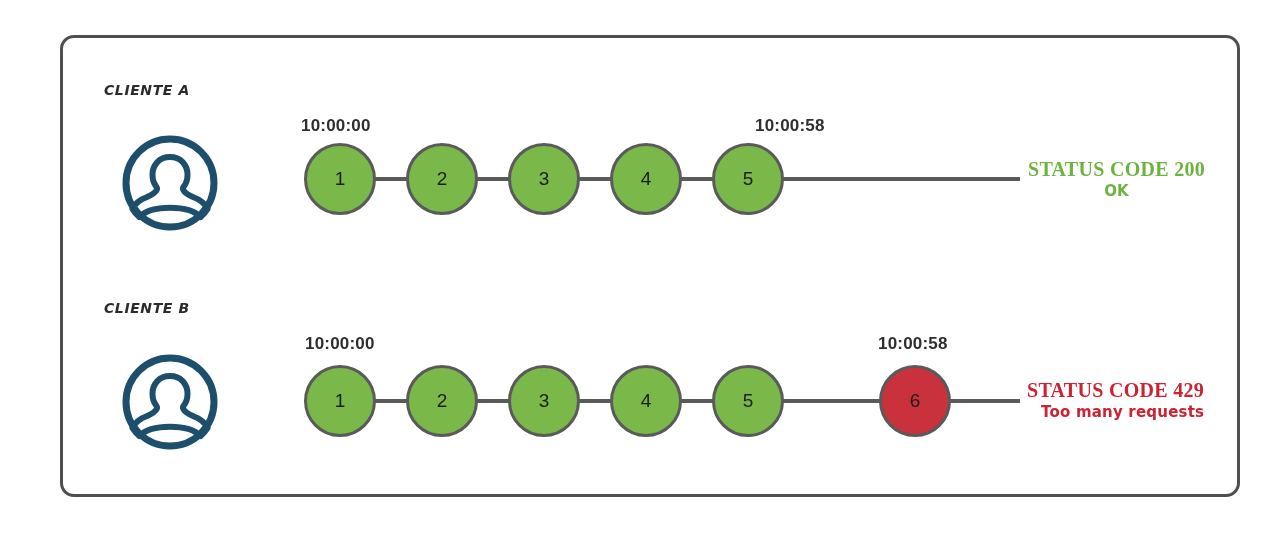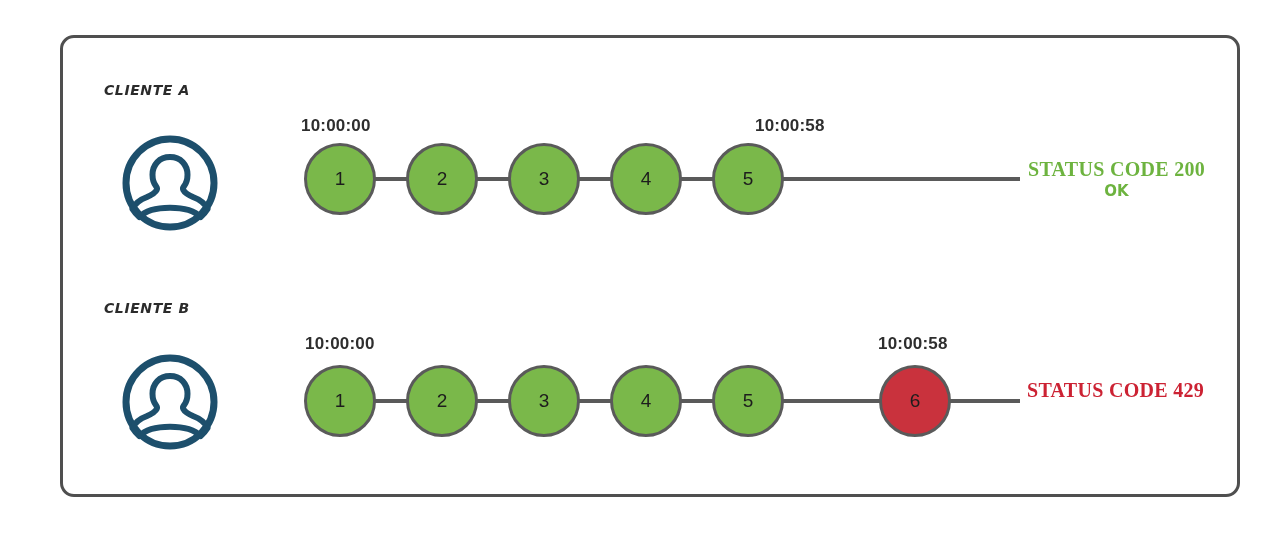--- a/index.html
+++ b/index.html
@@ -163,15 +163,16 @@
 
     <div class="node ok" style="left:304px; top:365px;">1</div>
     <div class="node ok" style="left:406px; top:365px;">2</div>
     <div class="node ok" style="left:508px; top:365px;">3</div>
     <div class="node ok" style="left:610px; top:365px;">4</div>
     <div class="node ok" style="left:712px; top:365px;">5</div>
     <div class="node fail" style="left:879px; top:365px;">6</div>
 
     <div class="status fail" style="left:1027px; top:378px;">
       <span class="code">STATUS CODE 429</span>
+      <span class="sub">Too many requests</span>
     </div>
   </div>
 </div>
 
 </body></html>

